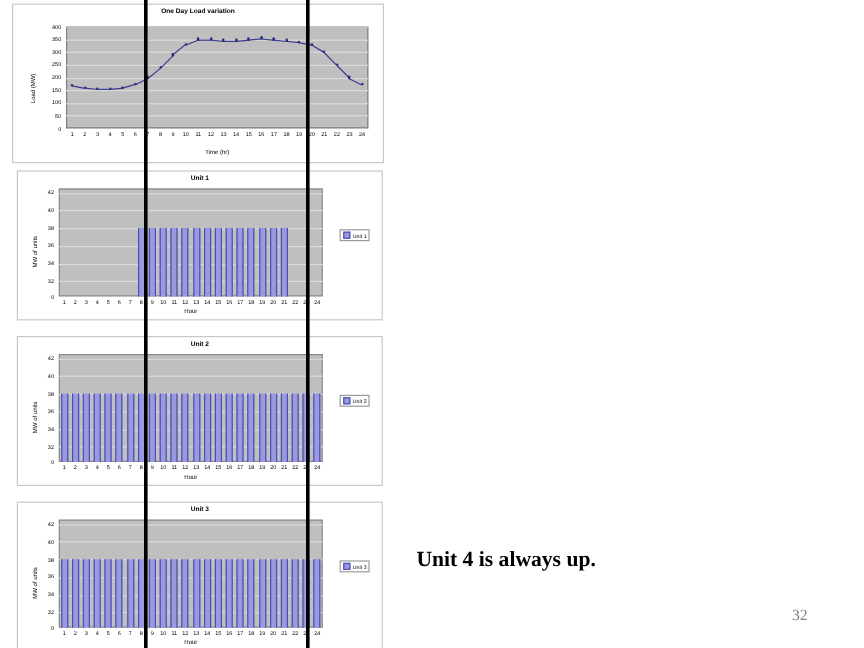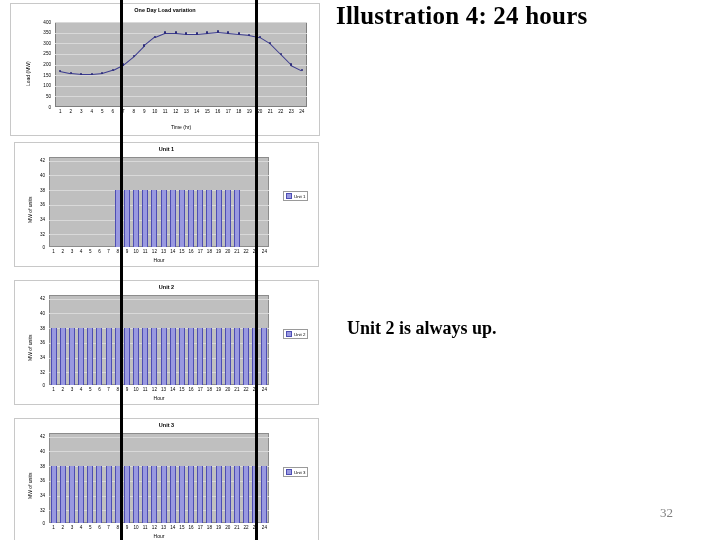--- a/index.html
+++ b/index.html
@@ -382,19 +382,18 @@
         <div class="bar" style="left: 246.483px; width: 5.86667px; height: 56.88px; top: 47.12px; bottom: auto;"></div>
       </div>
     <div class="ylabel-rot" style="left:12px;top:80px;">MW of units</div>
     <div class="axlabel" style="left:34px;top:114px;width:220px;">Hour</div>
     <div class="legendbox" style="left:268px;top:48px;">
       <span class="legendswatch"></span>
       <span>Unit 3</span>
     </div>
   </div>
 
-  <div class="title">Illustration 4: 24 hours</div>
-  <div class="caption cap2">Unit 2 is always up.</div>
+  <div class="caption cap3">Unit 4 is always up.</div>
   <div class="pagenum">32</div>
 
   <div class="vrule a"></div>
   <div class="vrule b"></div>
 </div>
 
 </body></html>

